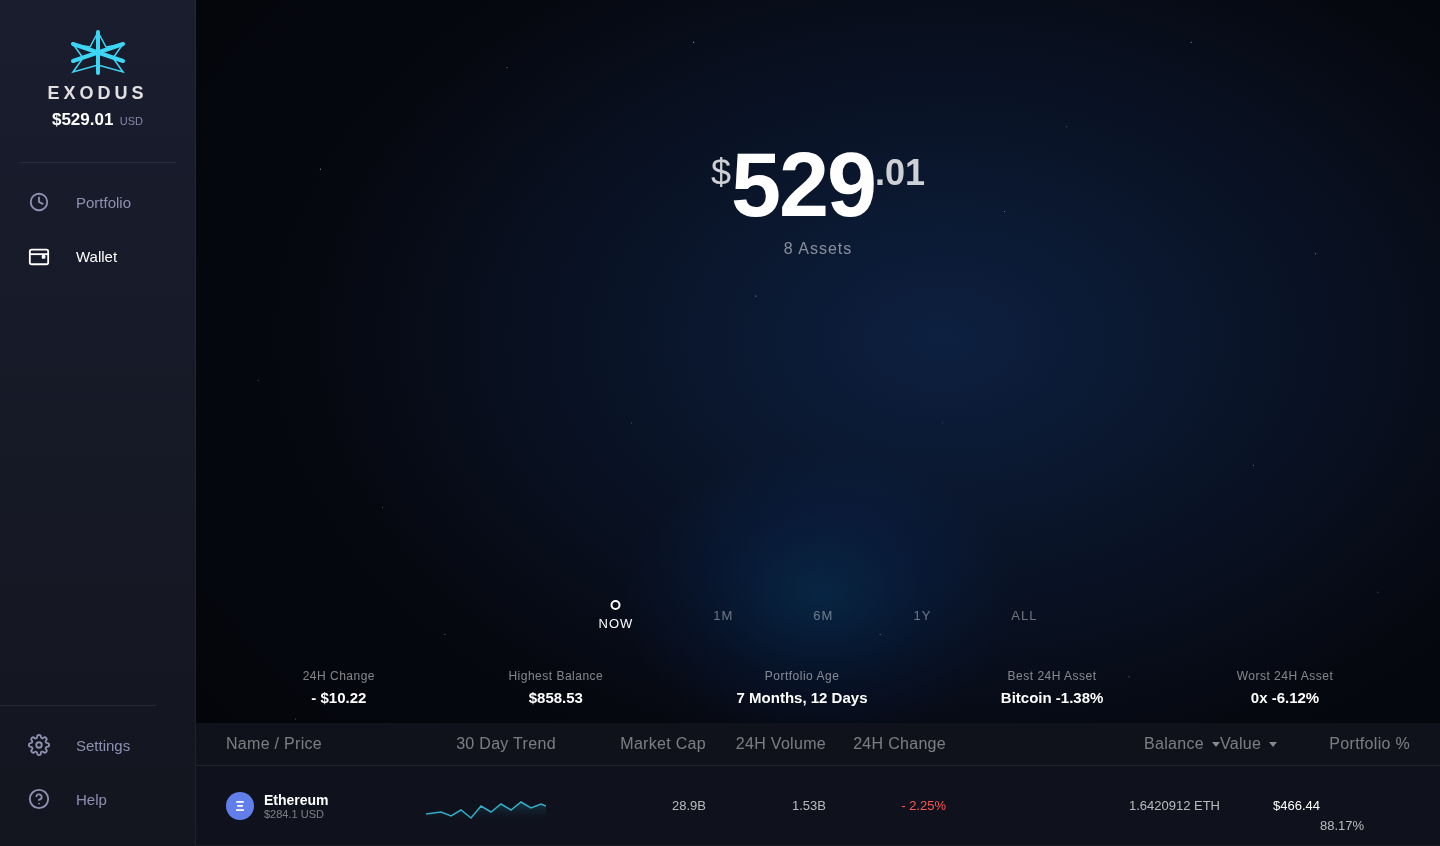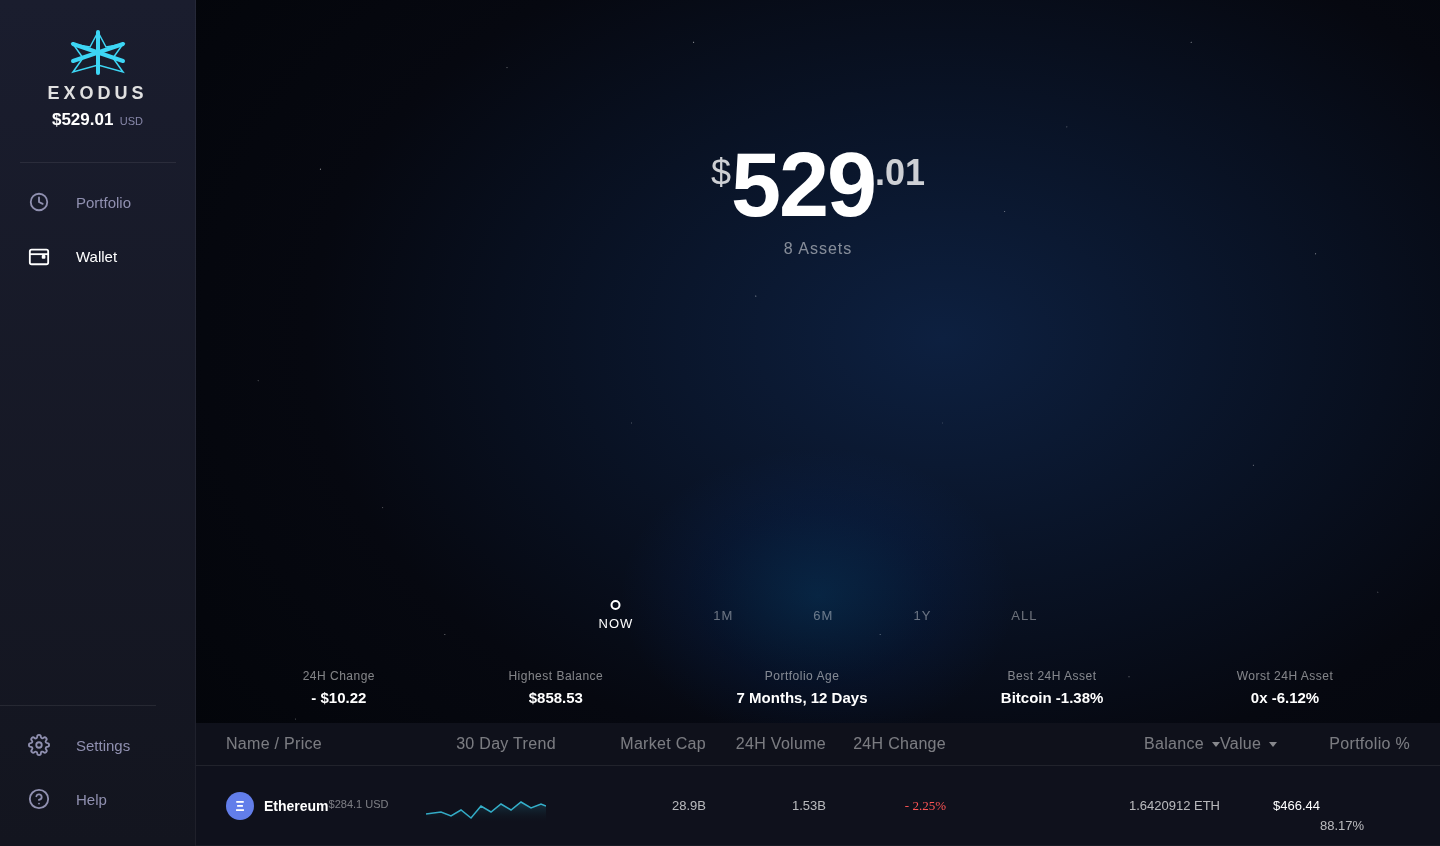--- a/index.html
+++ b/index.html
@@ -314,21 +314,21 @@
       padding: 12px 30px;
       border-bottom: 1px solid rgba(255,255,255,0.04);
       background: rgba(15,17,28,0.95);
     }
 
     .td { color: #ffffff; font-size: 13px; }
     .td-name { flex: 0 0 200px; display: flex; align-items: center; gap: 10px; }
     .td-trend { flex: 0 0 160px; }
     .td-mcap { flex: 0 0 120px; text-align: right; color: rgba(255,255,255,0.7); }
     .td-volume { flex: 0 0 120px; text-align: right; color: rgba(255,255,255,0.7); }
-    .td-change { flex: 0 0 120px; text-align: right; color: #ff5555; font-family: Liberation Serif, serif; }
+    .td-change { flex: 0 0 120px; text-align: right; color: #ff5555; }
     .td-balance { flex: 1; text-align: right; color: rgba(255,255,255,0.7); }
     .td-value { flex: 0 0 100px; text-align: right; }
     .td-portfolio { flex: 0 0 90px; text-align: left; color: rgba(255,255,255,0.7); margin-top: 40px; }
 
     .asset-icon {
       width: 28px;
       height: 28px;
       border-radius: 50%;
       display: flex;
       align-items: center;
@@ -336,21 +336,21 @@
       font-size: 14px;
       font-weight: 700;
       flex-shrink: 0;
     }
 
     .eth-icon {
       background: #627eea;
       color: white;
     }
 
-    .asset-name-block { display: flex; flex-direction: row; }
+    .asset-name-block { display: flex; flex-direction: column; }
     .asset-name { font-size: 14px; font-weight: 600; color: #fff; }
     .asset-price { font-size: 11px; color: rgba(255,255,255,0.45); }
 
     
     ::-webkit-scrollbar { width: 6px; }
     ::-webkit-scrollbar-track { background: transparent; }
     ::-webkit-scrollbar-thumb { background: rgba(255,255,255,0.1); border-radius: 3px; }
 
     
     .sparkline {

